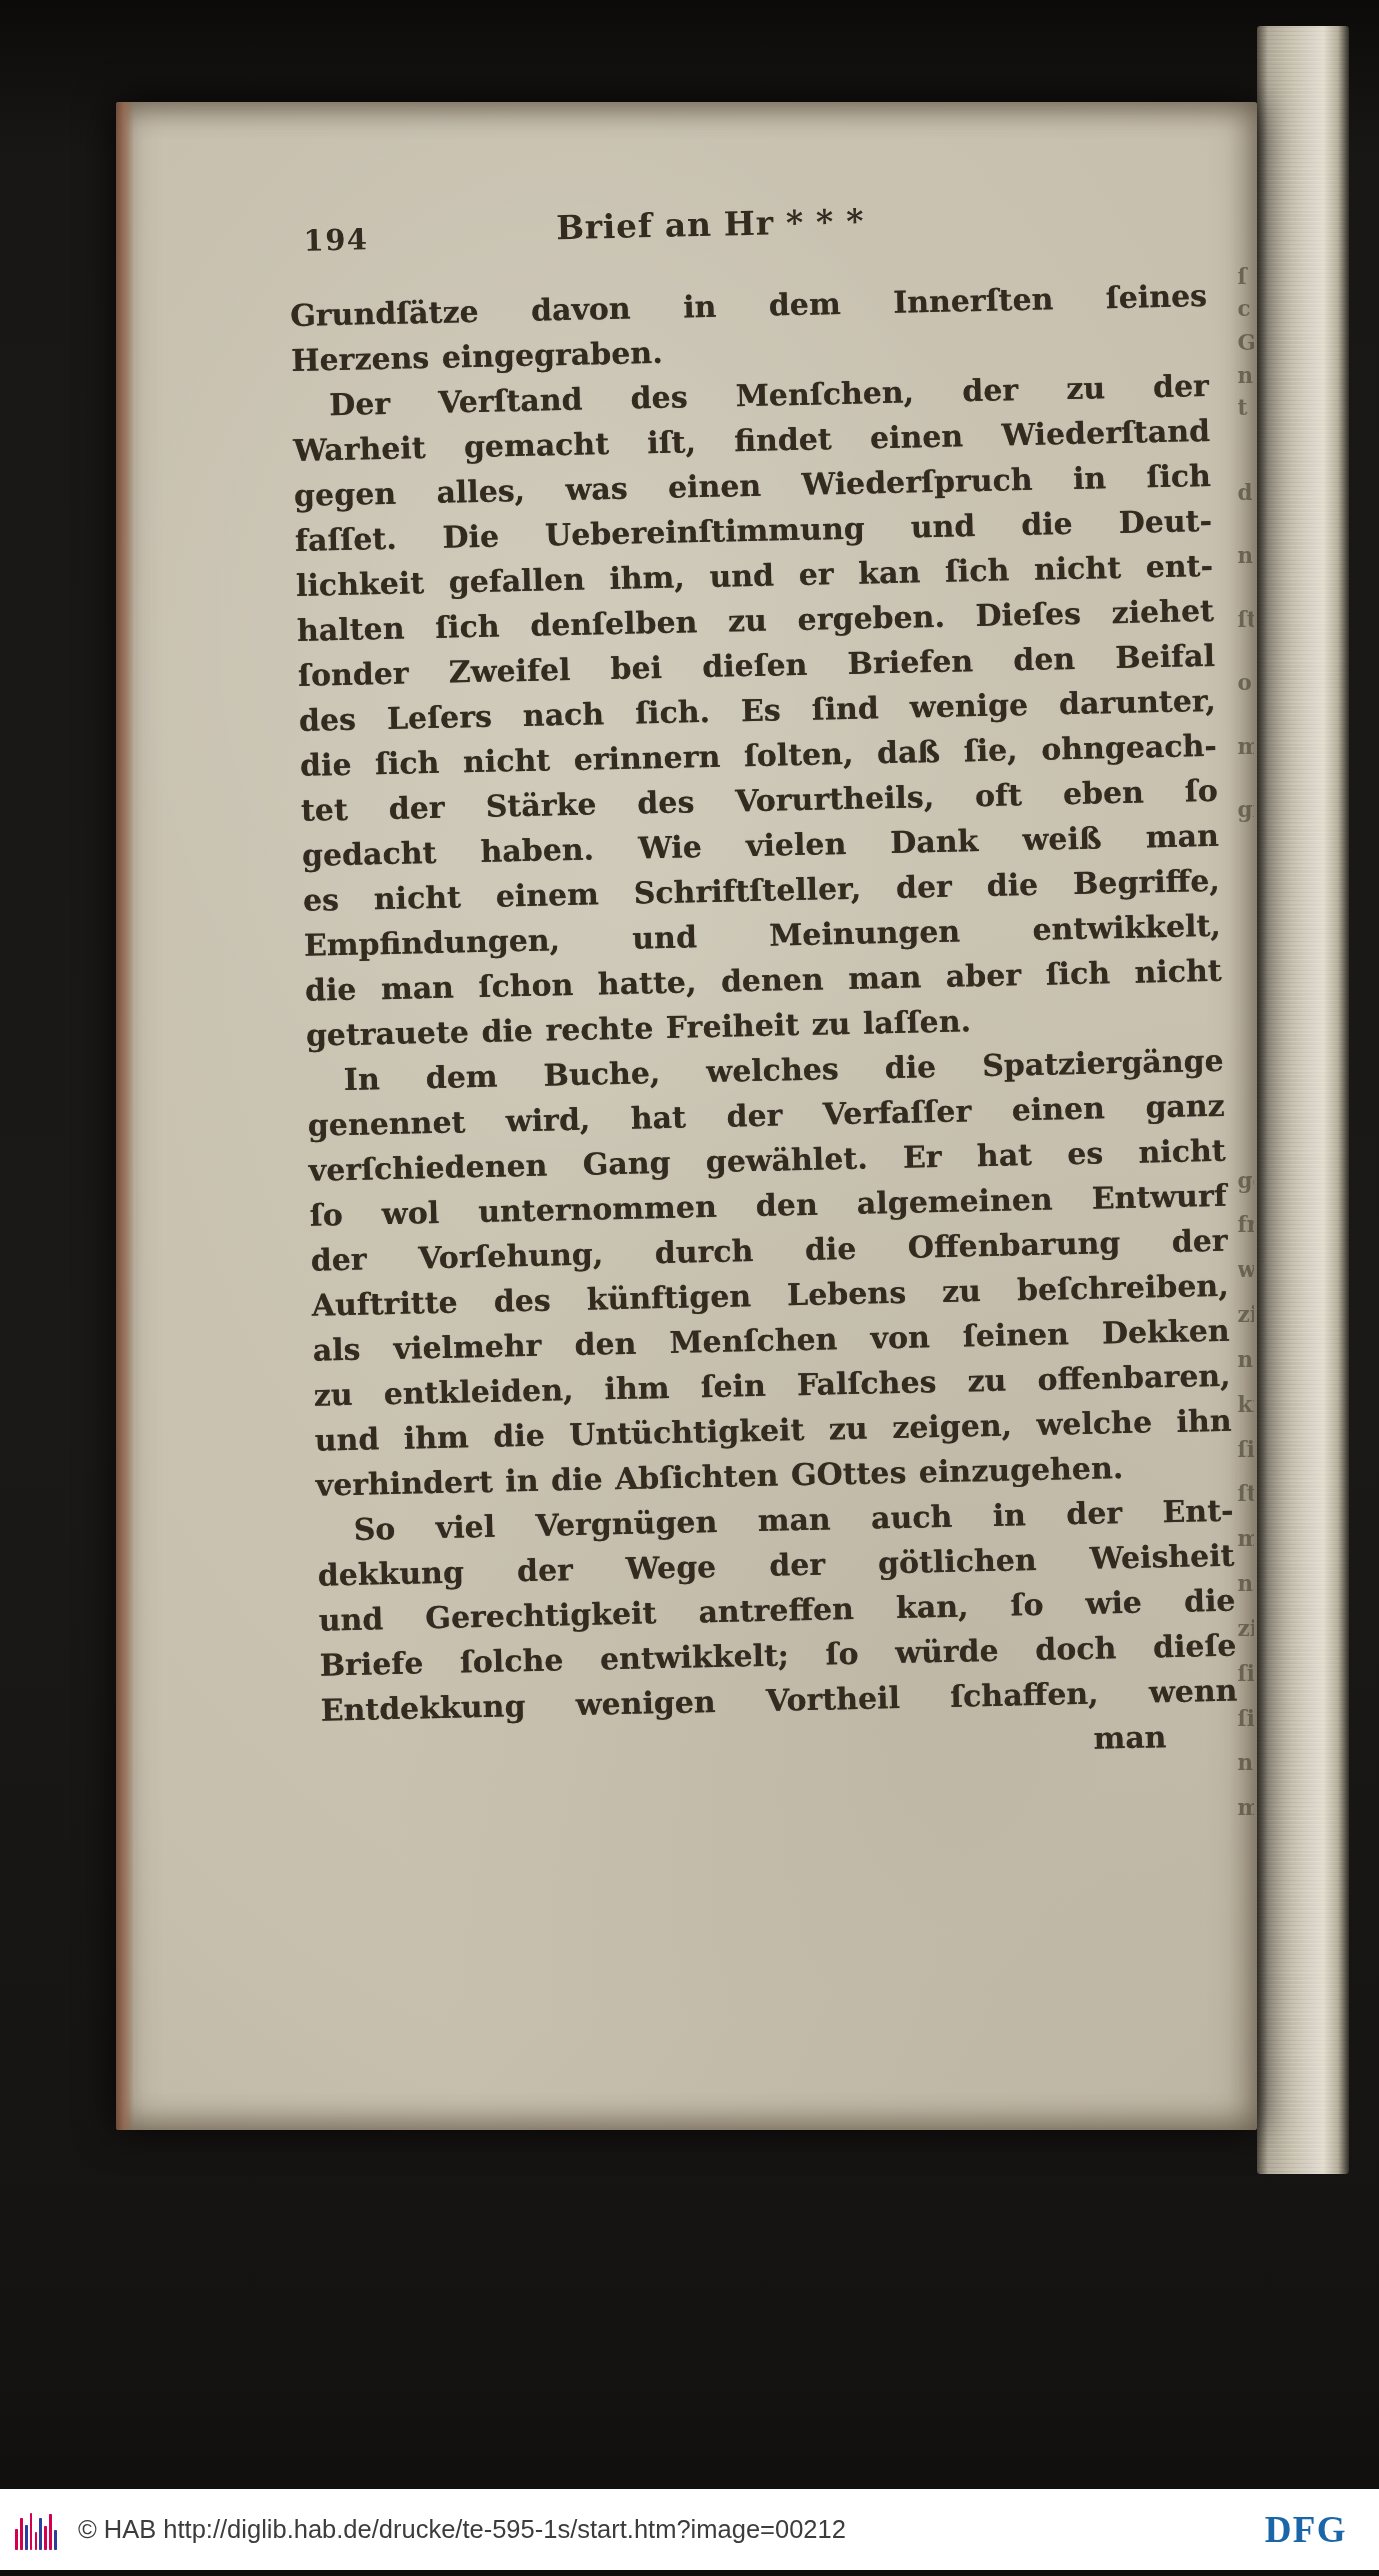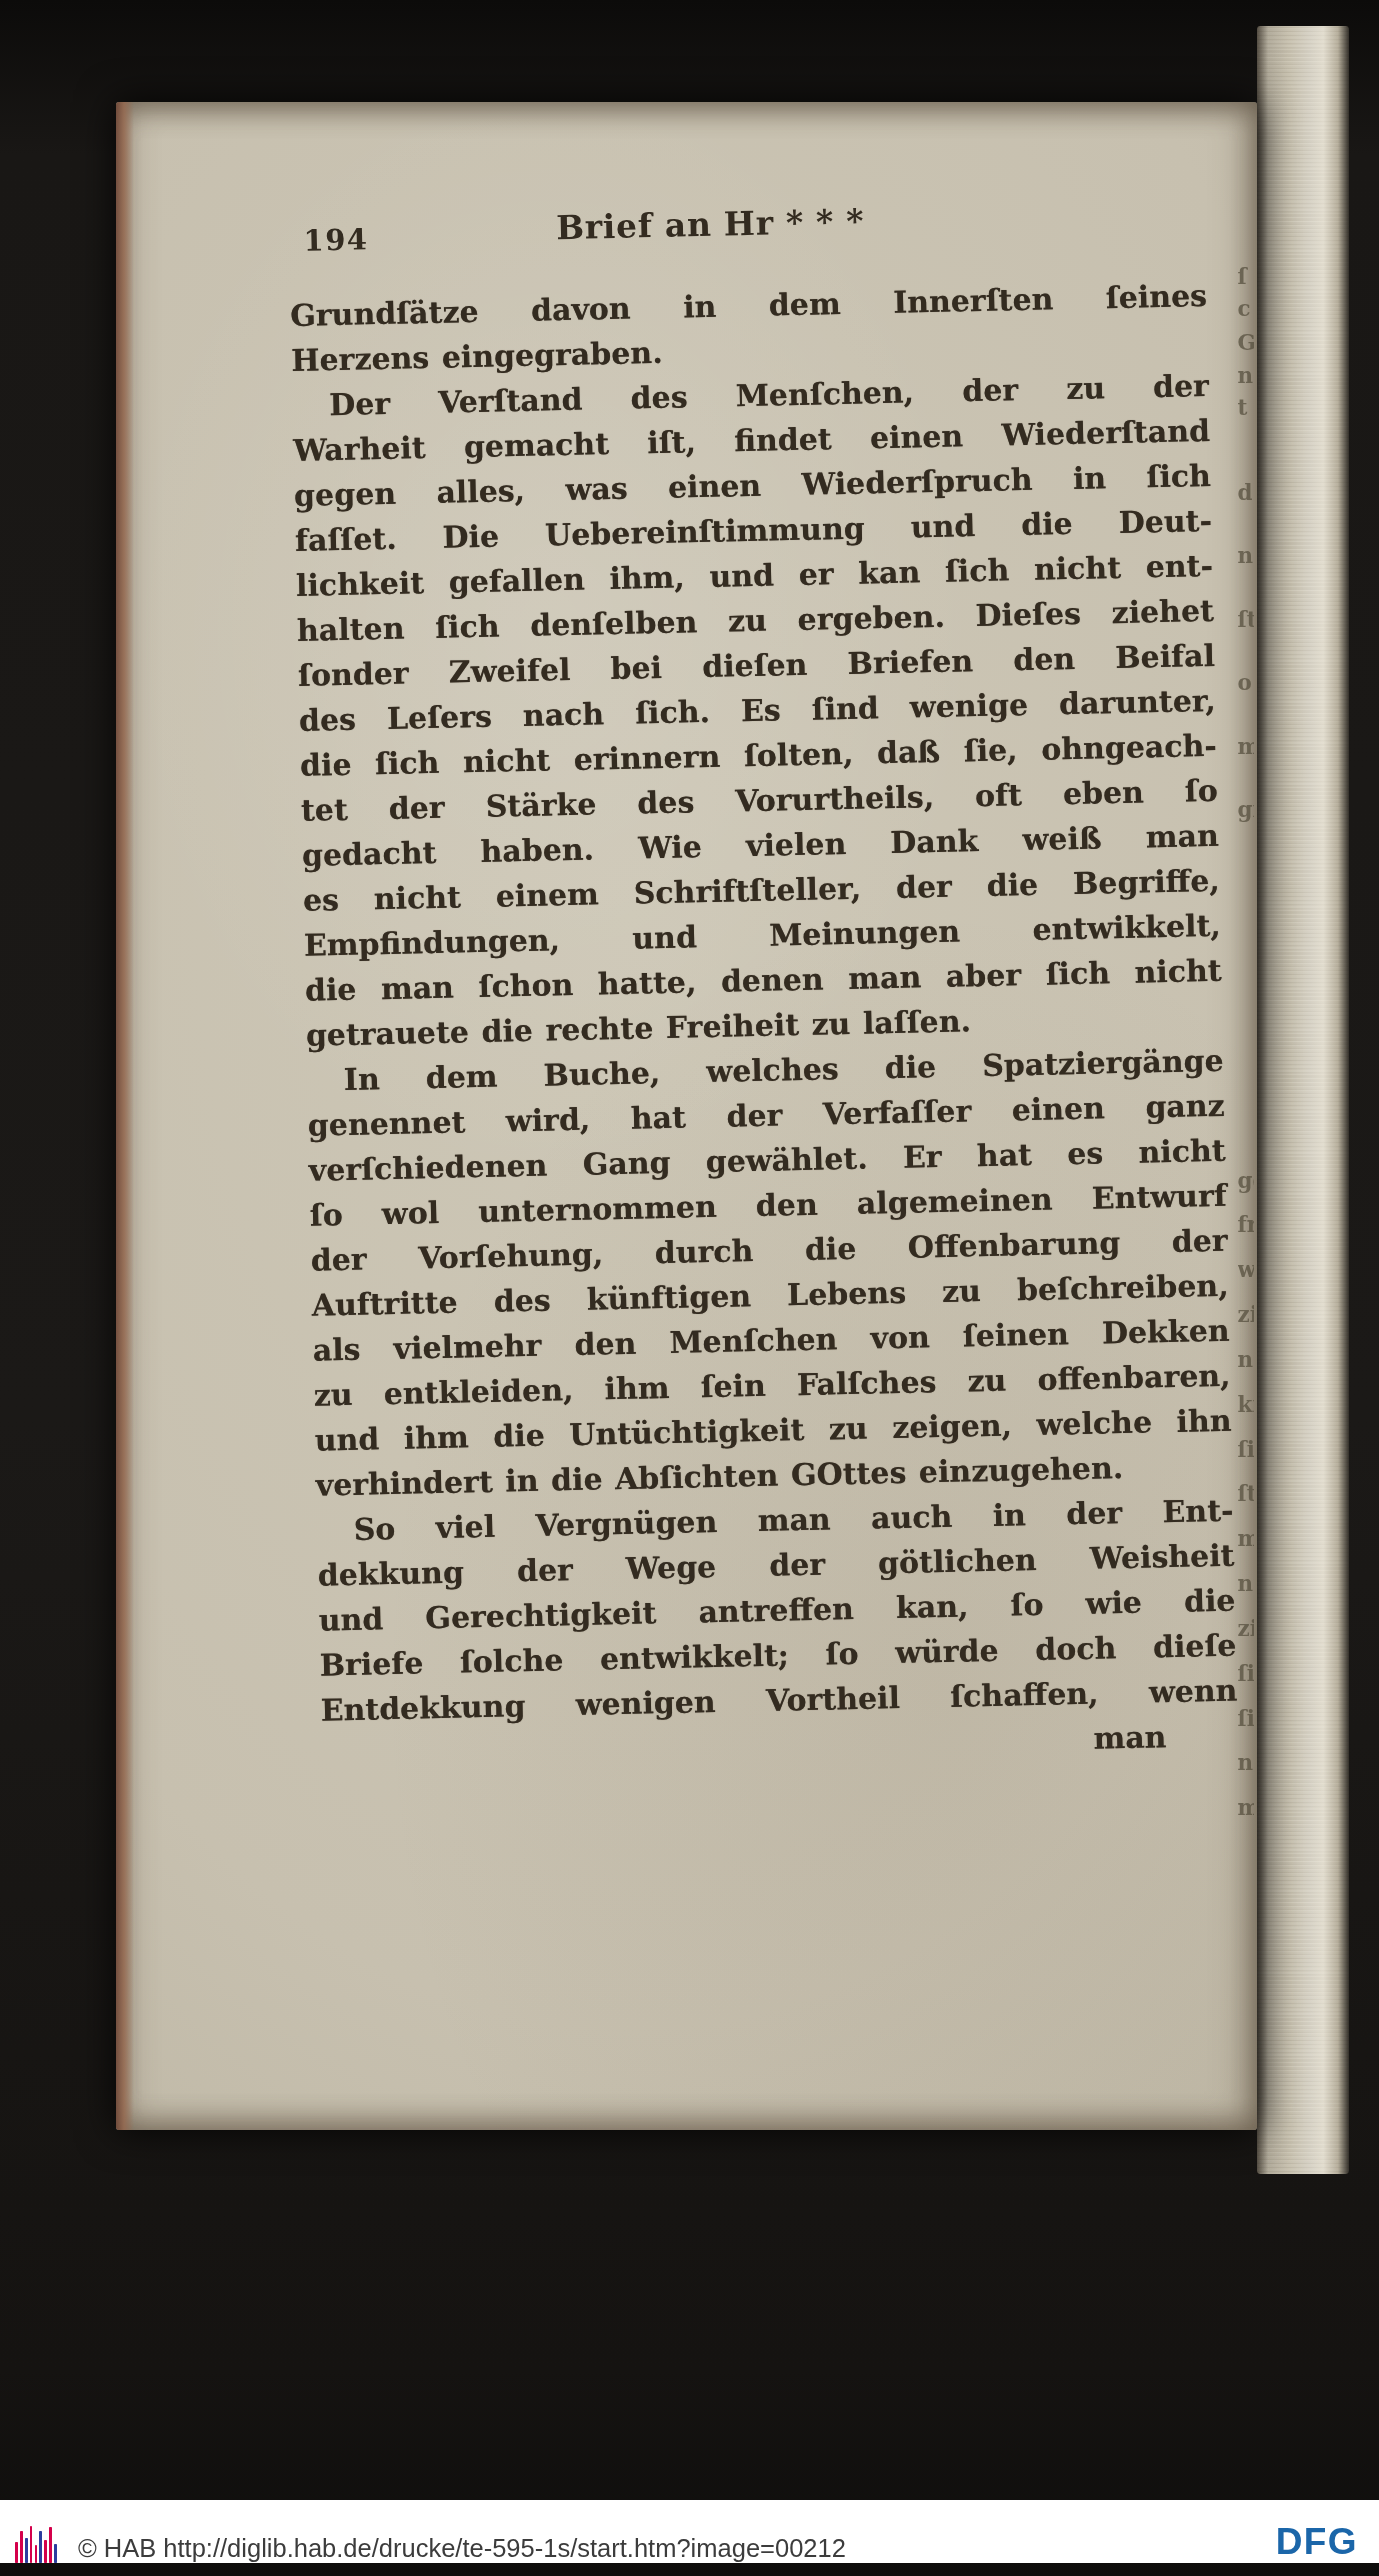--- a/index.html
+++ b/index.html
@@ -138,26 +138,26 @@
     white-space: nowrap;
     font-size: 21.4px;
     font-weight: 700;
     color: #57503f;
     opacity: 0.75;
   }
 
   
   .footer {
     position: absolute;
-    left: 0; bottom: 13px;
+    left: 0; bottom: 6px;
     width: 1379px;
-    height: 63px;
+    height: 81px;
     background: #ffffff;
     display: flex;
-    align-items: flex-end;
+    align-items: center;
   }
   .footer-logo {
     margin-left: 15px;
     display: flex;
     align-items: flex-end;
     gap: 2.1px;
     height: 40px;
   }
   .footer-logo span {
     display: inline-block;
@@ -166,22 +166,22 @@
   }
   .copyright {
     margin-left: 21px;
     font-family: "Liberation Sans", sans-serif;
     font-size: 25.5px;
     color: #3c3c3c;
     white-space: nowrap;
   }
   .dfg {
     margin-left: auto;
-    margin-right: 21px;
-    font-family: Liberation Sans, sans-serif;
+    margin-right: 32px;
+    font-family: Liberation Serif, serif;
     font-weight: 700;
     font-size: 37px;
     letter-spacing: 1.4px;
   }
 </style>
 </head>
 <body>
 
 <div class="viewport">
 

